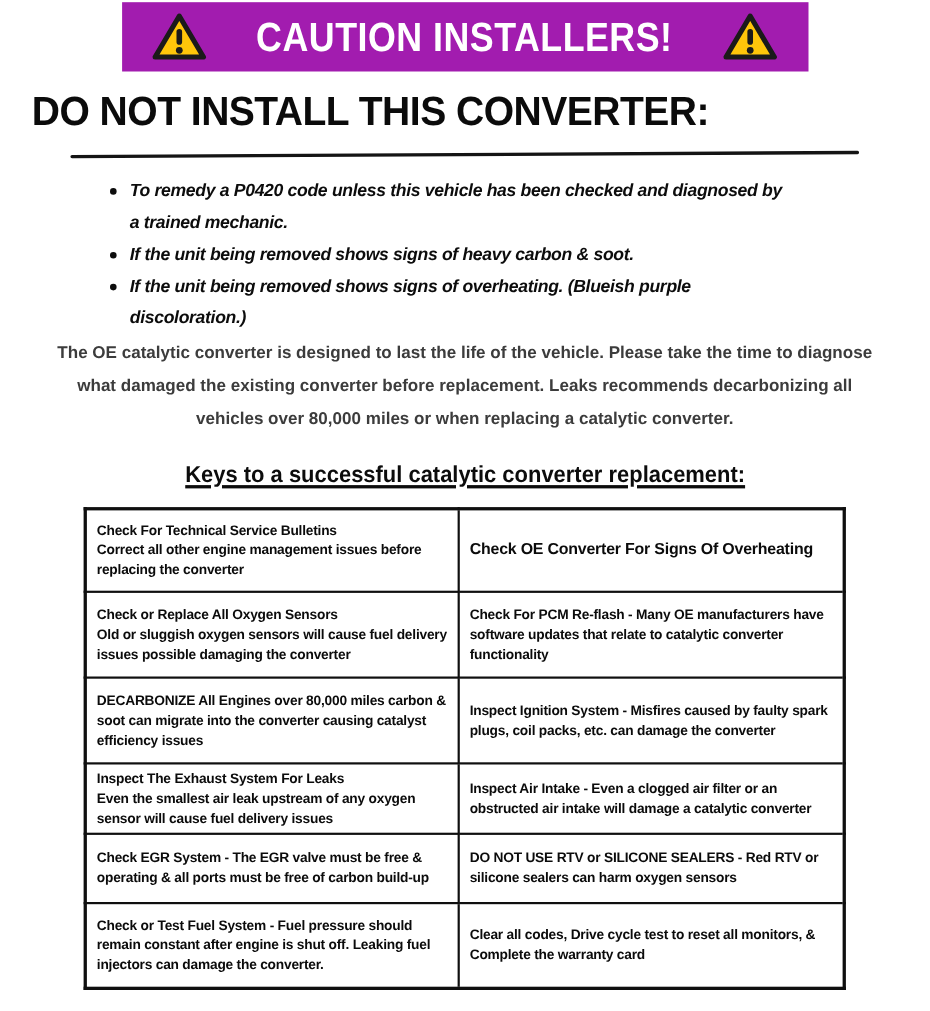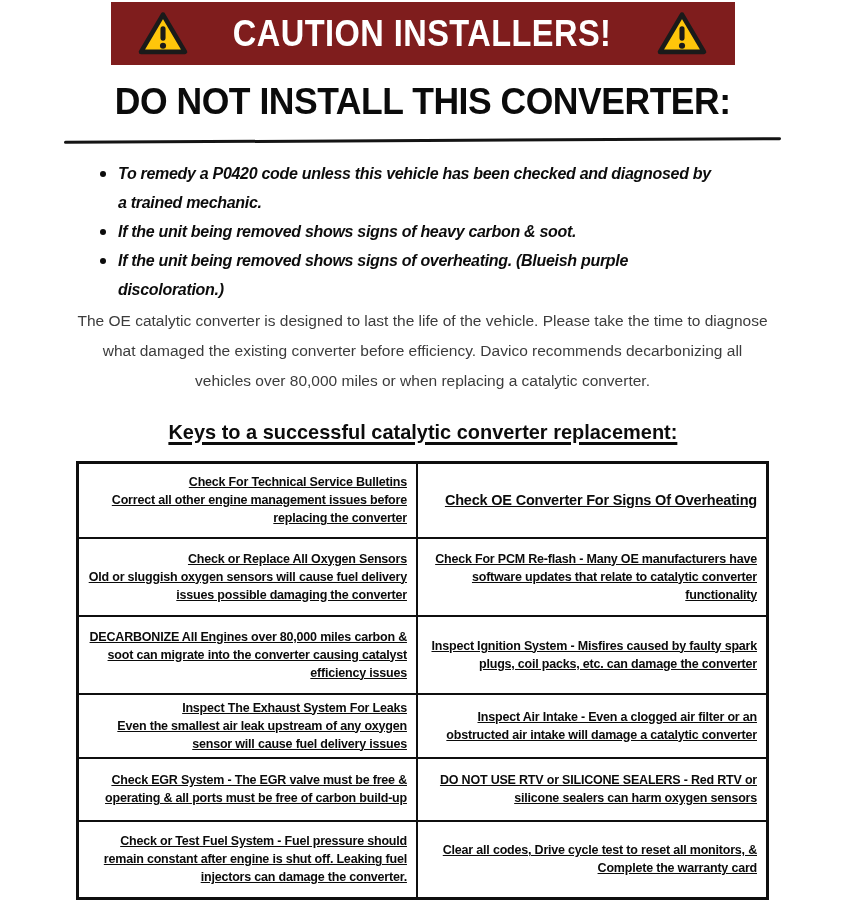--- a/index.html
+++ b/index.html
@@ -8,41 +8,41 @@
     background: #ffffff;
     color: #111;
     font-family: "Liberation Sans", sans-serif;
     overflow: hidden;
   }
 
   
   .banner {
     width: 624px; height: 63px;
     margin: 2px auto 0;
-    background: #7f1d1d;
+    background: #a21caf;
     display: flex; align-items: center; justify-content: center;
     gap: 18px;
   }
   .banner-title {
     display: inline-block;
     color: #ffffff;
     font-size: 37px;
     font-weight: 700;
     letter-spacing: 0.5px;
     transform: scaleX(0.88);
     white-space: nowrap;
   }
   .warn-svg { width: 52px; height: 46px; display: block; }
 
   
   .main-heading {
     margin-top: 15px;
-    text-align: center;
     line-height: 44px;
     white-space: nowrap;
+    margin-left: 16px;
   }
   .main-heading span {
     display: inline-block;
     font-size: 37px;
     font-weight: 700;
     letter-spacing: -0.5px;
     transform: scaleX(0.96);
     color: #0b0b0b;
   }
 
@@ -83,20 +83,21 @@
   
   .notice {
     margin-top: 2px;
     text-align: center;
   }
   .notice div {
     font-size: 15.5px;
     line-height: 30px;
     color: #3c3c3c;
     white-space: nowrap;
+    font-weight: bold;
   }
 
   
   .keys-heading {
     margin-top: 21px;
     text-align: center;
     line-height: 28px;
   }
   .keys-heading span {
     display: inline-block;
@@ -118,25 +119,24 @@
     border: 3px solid #0f0f0f;
     table-layout: fixed;
   }
   .tips-table td {
     border: 2px solid #0f0f0f;
     font-size: 12.5px;
     font-weight: 700;
     letter-spacing: -0.2px;
     line-height: 18px;
     color: #0b0b0b;
-    text-align: right;
+    text-align: left;
     vertical-align: middle;
     padding: 4px 9px;
     white-space: pre-line;
-    text-decoration: underline;
   }
   .tips-table col.left-col  { width: 49.2%; }
   .tips-table col.right-col { width: 50.8%; }
   .tips-table tr:nth-child(1) { height: 75px; }
   .tips-table tr:nth-child(2) { height: 78px; }
   .tips-table tr:nth-child(3) { height: 78px; }
   .tips-table tr:nth-child(4) { height: 56px; }
   .tips-table tr:nth-child(5) { height: 63px; }
   .tips-table tr:nth-child(6) { height: 78px; }
   .tips-table tr:nth-child(1) td:last-child { font-size: 14.5px; line-height: 20px; }
@@ -167,21 +167,21 @@
   <div class="rule"></div>
 
   <ul class="warning-list">
     <li>To remedy a P0420 code unless this vehicle has been checked and diagnosed by a trained mechanic.</li>
     <li>If the unit being removed shows signs of heavy carbon &amp; soot.</li>
     <li>If the unit being removed shows signs of overheating. (Blueish purple discoloration.)</li>
   </ul>
 
   <div class="notice">
     <div>The OE catalytic converter is designed to last the life of the vehicle. Please take the time to diagnose</div>
-    <div>what damaged the existing converter before efficiency. Davico recommends decarbonizing all</div>
+    <div>what damaged the existing converter before replacement. Leaks recommends decarbonizing all</div>
     <div>vehicles over 80,000 miles or when replacing a catalytic converter.</div>
   </div>
 
   <h2 class="keys-heading">
     <span>Keys to a successful catalytic converter replacement:</span>
   </h2>
 
   <table class="tips-table">
     <colgroup>
         <col class="left-col">

